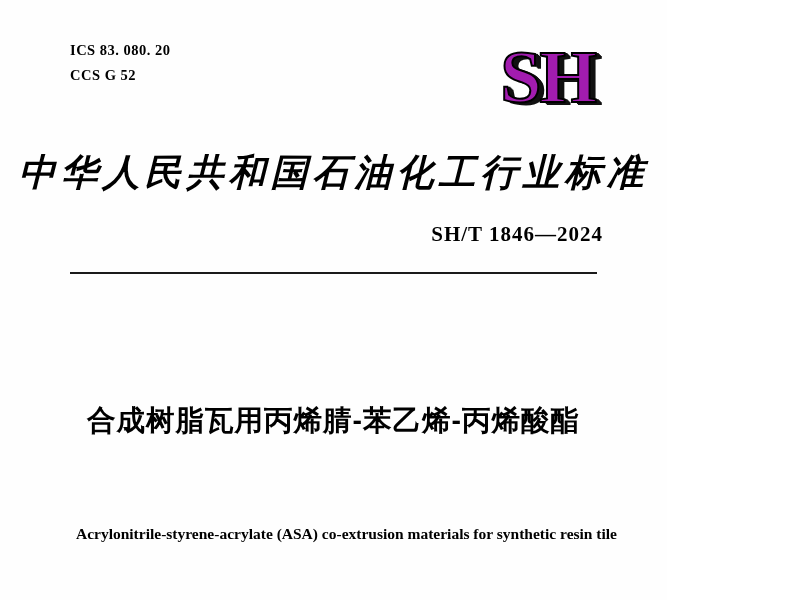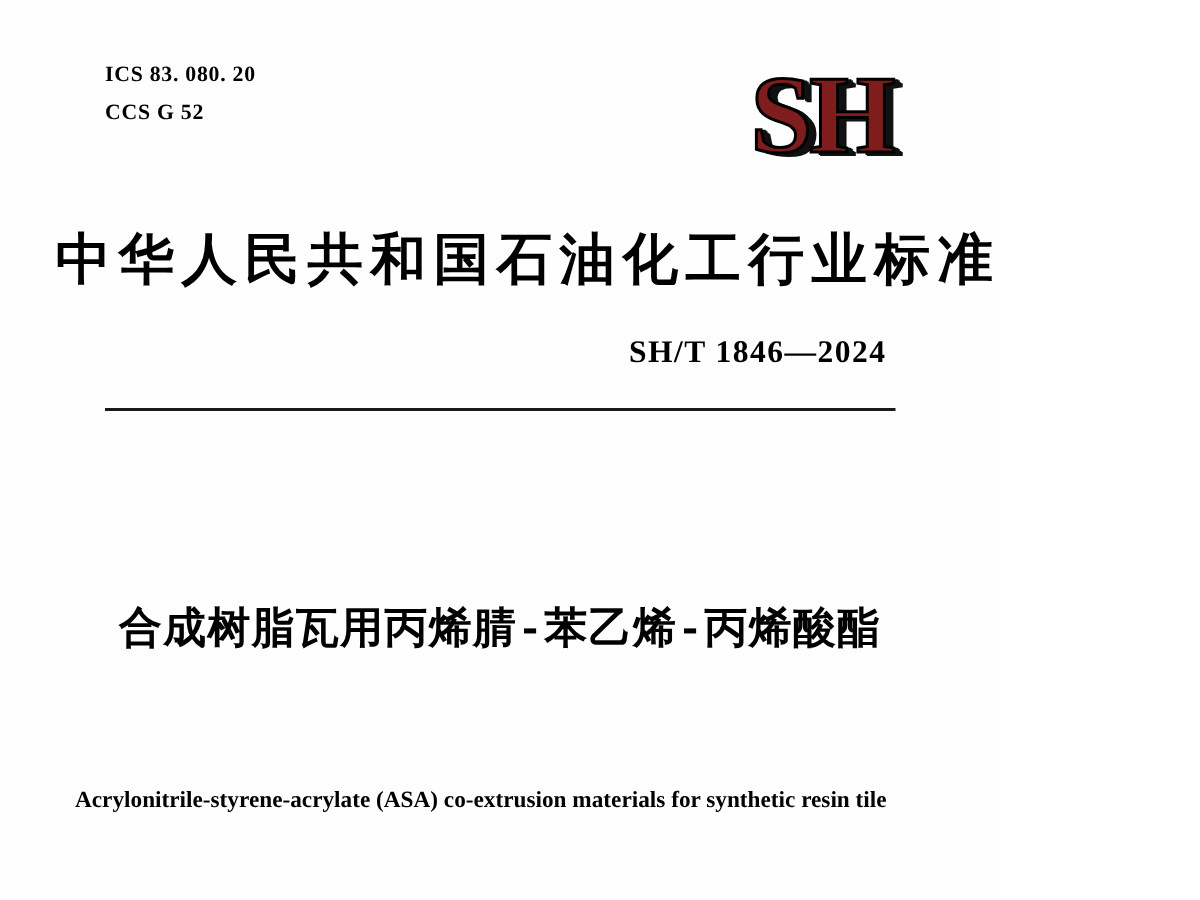--- a/index.html
+++ b/index.html
@@ -37,45 +37,46 @@
   
   .emblem {
     position: absolute;
     right: 72px;
     top: 40px;
     font-family: "Liberation Serif", serif;
     font-weight: bold;
     font-size: 74px;
     line-height: 1;
     letter-spacing: -2px;
-    color: #7f1d1d;
+    color: #a21caf;
     -webkit-text-stroke: 2px #000;
     text-shadow:
        3px 0 0 #111,
        4px 1px 0 #111,
        5px 2px 0 #111,
        6px 3px 0 #111;
   }
   
   .std-title {
     position: absolute;
     left: 0;
     right: 0;
     top: 148px;
-    text-align: right;
+    text-align: center;
     font-family: "DejaVu Serif", "Liberation Serif", serif;
     font-weight: bold;
     font-size: 37px;
     letter-spacing: 5px;
     white-space: nowrap;
+    font-style: italic;
   }
   
   .std-number {
     position: absolute;
-    right: 76px;
+    right: 64px;
     top: 222px;
     font-family: "Liberation Serif", serif;
     font-weight: bold;
     font-size: 21px;
     letter-spacing: 1px;
     white-space: nowrap;
   }
   
   .divider {
     position: absolute;
@@ -85,35 +86,35 @@
     height: 2px;
     background: #1a1a1a;
   }
   
   .doc-title {
     position: absolute;
     left: 70px;
     right: 70px;
     top: 400px;
     text-align: center;
-    font-family: Liberation Mono, monospace;
+    font-family: Liberation Sans, sans-serif;
     font-weight: bold;
     font-size: 28.5px;
     line-height: 1.45;
     letter-spacing: 1px;
   }
   .doc-title .line2 {
     display: block;
   }
   .doc-title-en {
     position: absolute;
     left: 50px;
     right: 50px;
     top: 525px;
-    text-align: left;
+    text-align: right;
     font-family: "Liberation Serif", serif;
     font-weight: bold;
     font-size: 15.5px;
     letter-spacing: 0px;
   }
 </style>
 </head>
 <body>
 
 <div class="page">

